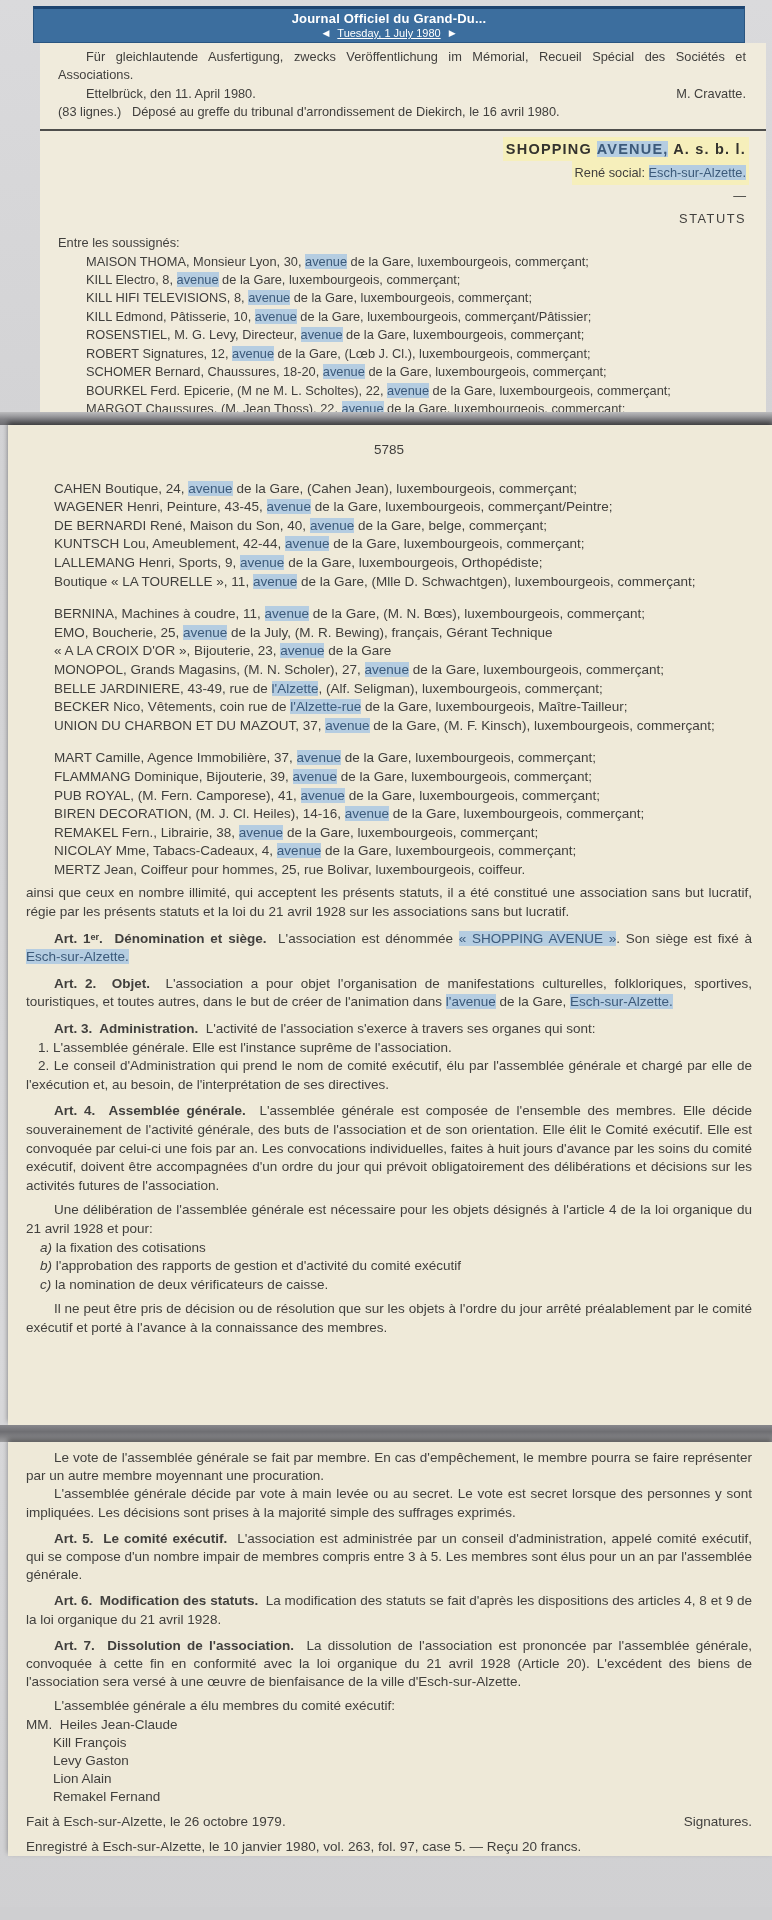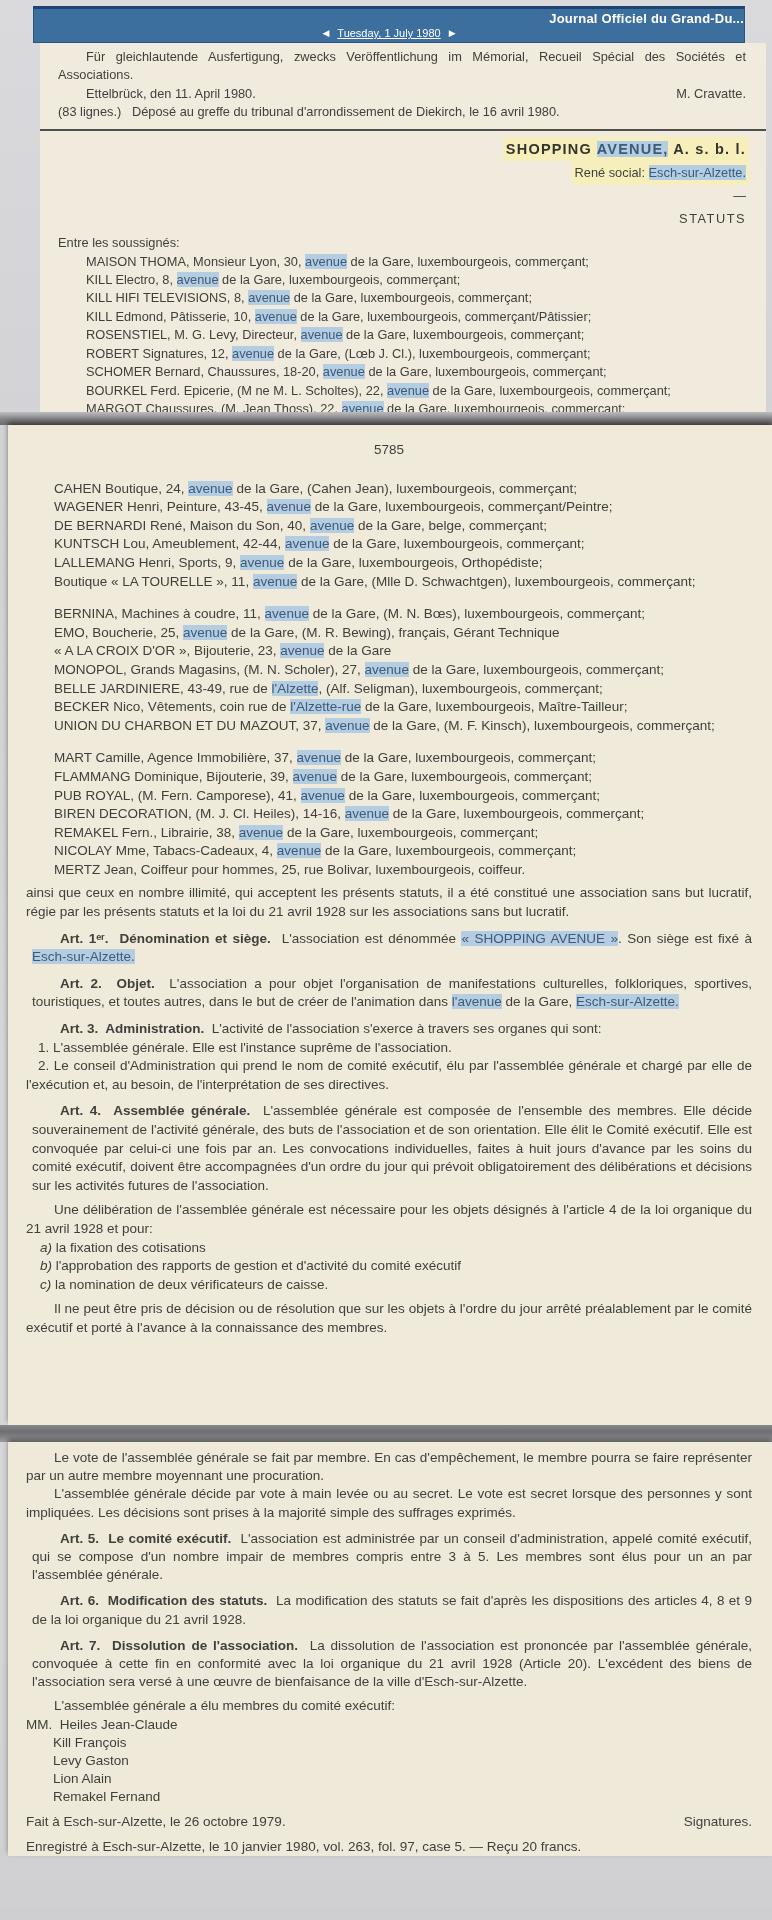--- a/index.html
+++ b/index.html
@@ -3,21 +3,21 @@
 <meta charset="utf-8">
 <style>
   html,body{margin:0;padding:0;}
   body{font-family:"Liberation Sans", sans-serif;}
   .screen{position:relative;width:772px;height:1920px;overflow:hidden;
     background:linear-gradient(180deg,#dadadc 0%,#d2d2d4 25%,#d8d8da 70%,#d0d0d2 100%);}
 
   
   .toolbar{position:absolute;left:33px;top:6px;width:712px;height:37px;box-sizing:border-box;
     background:#3c6e9e;border:1px solid #2a5580;border-top:3px solid #1d4470;
-    text-align:right;color:#ffffff;}
+    text-align:center;color:#ffffff;}
   .toolbar-title{font-size:13px;font-weight:bold;margin-top:2px;letter-spacing:.2px;}
   .toolbar-nav{font-size:11px;margin-top:1px;display:flex;justify-content:center;align-items:center;gap:8px;}
   .nav-arrow{font-size:9px;cursor:pointer;line-height:1;}
   .nav-date{text-decoration:underline;cursor:pointer;color:#fff;font-size:11px;}
 
   
   .paper{position:absolute;background:#f0ebdc;color:#403f3d;overflow:hidden;box-sizing:border-box;}
   .paper1{left:40px;top:43px;width:726px;height:369px;font-size:12.8px;line-height:18.4px;padding:5px 20px 0 18px;}
   .paper2{left:8px;top:425px;width:764px;height:1000px;font-size:13.5px;line-height:18.6px;
     padding:16px 20px 0 18px;background:#efead9;box-shadow:0 -3px 5px rgba(0,0,0,.45);}
@@ -26,21 +26,21 @@
   .page-gap{position:absolute;left:0;width:772px;}
   .gap1{top:412px;height:13px;background:linear-gradient(180deg,#bcbcbe,#828286 55%,#6e6e72);}
   .gap2{top:1425px;height:17px;background:linear-gradient(180deg,#88888c,#6e6e72 40%,#9b9b9d);}
   .bottom-strip{position:absolute;left:0;top:1907px;width:772px;height:13px;background:#cfcfd1;}
 
   
   p{margin:0;text-align:justify;}
   .ind{text-indent:28px;}
   .member{text-indent:28px;}
   .gap-top{margin-top:14px;}
-  .art{margin-top:8px;text-indent:28px;margin-left:6px;}
+  .art{margin-top:8px;text-indent:28px;}
   .mt{margin-top:6px;}
   .item-num{text-indent:12px;}
   .abc{padding-left:14px;text-align:left;}
   .row-flex{display:flex;justify-content:space-between;}
   .row-flex .lft{text-indent:28px;}
   .right{text-align:right;}
   .center{text-align:right;}
   .bold{font-weight:bold;}
   .ital{font-style:italic;}
 
@@ -106,21 +106,21 @@
   <section class="paper paper2">
     <p class="page-number">5785</p>
     <div>
         <p class="member"><span>CAHEN Boutique, 24, </span><span class="hl-blue">avenue</span><span> de la Gare, (Cahen Jean), luxembourgeois, commerçant;</span></p>
         <p class="member"><span>WAGENER Henri, Peinture, 43-45, </span><span class="hl-blue">avenue</span><span> de la Gare, luxembourgeois, commerçant/Peintre;</span></p>
         <p class="member"><span>DE BERNARDI René, Maison du Son, 40, </span><span class="hl-blue">avenue</span><span> de la Gare, belge, commerçant;</span></p>
         <p class="member"><span>KUNTSCH Lou, Ameublement, 42-44, </span><span class="hl-blue">avenue</span><span> de la Gare, luxembourgeois, commerçant;</span></p>
         <p class="member"><span>LALLEMANG Henri, Sports, 9, </span><span class="hl-blue">avenue</span><span> de la Gare, luxembourgeois, Orthopédiste;</span></p>
         <p class="member"><span>Boutique « LA TOURELLE », 11, </span><span class="hl-blue">avenue</span><span> de la Gare, (Mlle D. Schwachtgen), luxembourgeois, commerçant;</span></p>
         <p class="member gap-top"><span>BERNINA, Machines à coudre, 11, </span><span class="hl-blue">avenue</span><span> de la Gare, (M. N. Bœs), luxembourgeois, commerçant;</span></p>
-        <p class="member"><span>EMO, Boucherie, 25, </span><span class="hl-blue">avenue</span><span> de la Gare, (M. R. Bewing), français, Gérant Technique</span></p>
+        <p class="member"><span>EMO, Boucherie, 25, </span><span class="hl-blue">avenue</span><span> de la July, (M. R. Bewing), français, Gérant Technique</span></p>
         <p class="member"><span>« A LA CROIX D'OR », Bijouterie, 23, </span><span class="hl-blue">avenue</span><span> de la Gare</span></p>
         <p class="member"><span>MONOPOL, Grands Magasins, (M. N. Scholer), 27, </span><span class="hl-blue">avenue</span><span> de la Gare, luxembourgeois, commerçant;</span></p>
         <p class="member"><span>BELLE JARDINIERE, 43-49, rue de </span><span class="hl-blue">l'Alzette</span><span>, (Alf. Seligman), luxembourgeois, commerçant;</span></p>
         <p class="member"><span>BECKER Nico, Vêtements, coin rue de </span><span class="hl-blue">l'Alzette-rue</span><span> de la Gare, luxembourgeois, Maître-Tailleur;</span></p>
         <p class="member"><span>UNION DU CHARBON ET DU MAZOUT, 37, </span><span class="hl-blue">avenue</span><span> de la Gare, (M. F. Kinsch), luxembourgeois, commerçant;</span></p>
         <p class="member gap-top"><span>MART Camille, Agence Immobilière, 37, </span><span class="hl-blue">avenue</span><span> de la Gare, luxembourgeois, commerçant;</span></p>
         <p class="member"><span>FLAMMANG Dominique, Bijouterie, 39, </span><span class="hl-blue">avenue</span><span> de la Gare, luxembourgeois, commerçant;</span></p>
         <p class="member"><span>PUB ROYAL, (M. Fern. Camporese), 41, </span><span class="hl-blue">avenue</span><span> de la Gare, luxembourgeois, commerçant;</span></p>
         <p class="member"><span>BIREN DECORATION, (M. J. Cl. Heiles), 14-16, </span><span class="hl-blue">avenue</span><span> de la Gare, luxembourgeois, commerçant;</span></p>
         <p class="member"><span>REMAKEL Fern., Librairie, 38, </span><span class="hl-blue">avenue</span><span> de la Gare, luxembourgeois, commerçant;</span></p>

